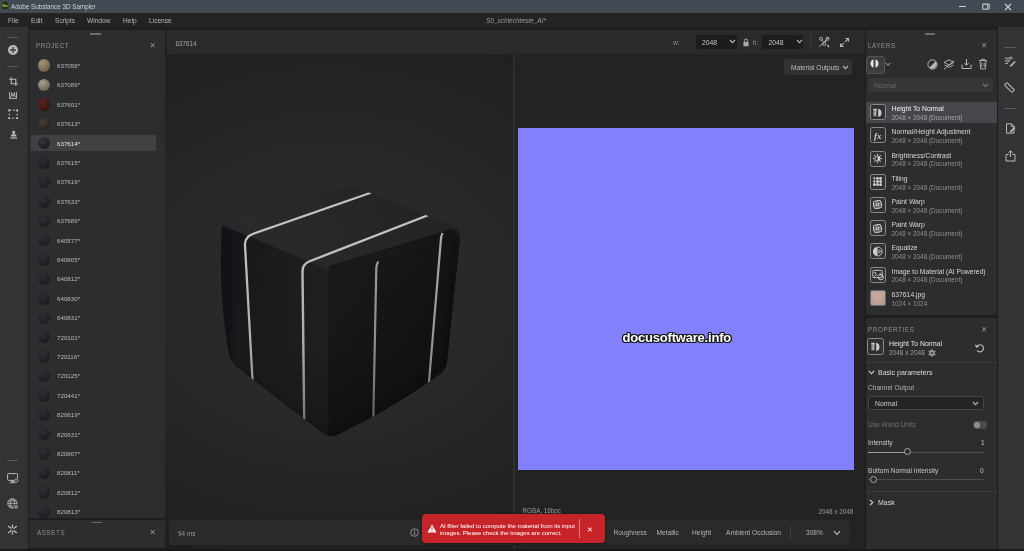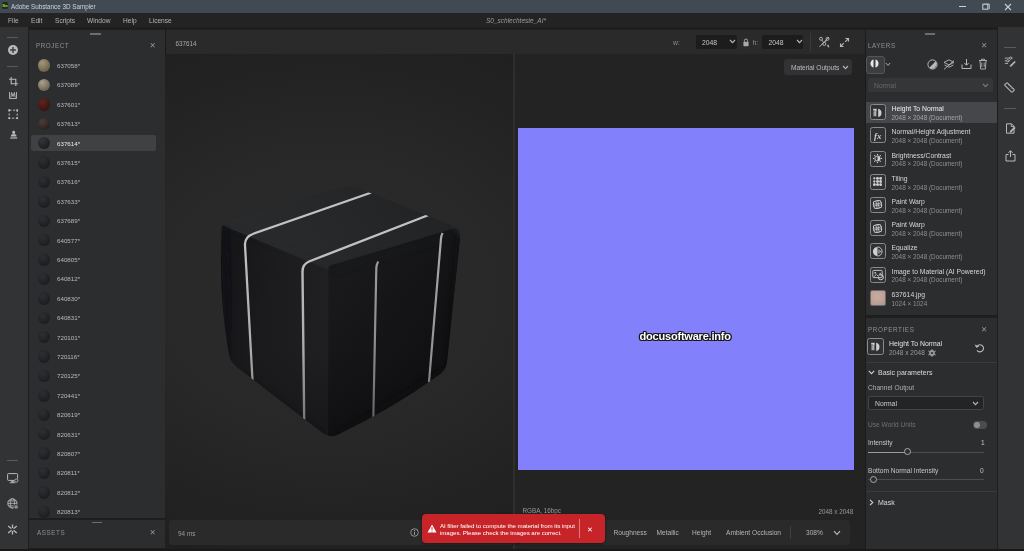--- a/index.html
+++ b/index.html
@@ -238,21 +238,21 @@
 <div class="txt" style="left:178px;top:529.5px;font-size:6.4px;color:#9b9b9b;">94 ms</div>
 <svg class="abs" style="left:409.5px;top:527.5px;" width="9" height="9" viewBox="0 0 9 9">
     <circle cx="4.5" cy="4.5" r="3.8" stroke="#9b9b9b" stroke-width="0.9" fill="none"></circle>
     <rect x="4" y="3.8" width="1" height="3" fill="#9b9b9b"></rect>
     <rect x="4" y="2" width="1" height="1.1" fill="#9b9b9b"></rect>
   </svg>
 
 <div class="abs" style="left:513px;top:54px;width:1.5px;height:495px;background:#2e2e2e;"></div>
 <div class="abs" style="left:515px;top:54px;width:350px;height:495px;background:#232323;"></div>
 <div class="abs" style="left:517.5px;top:127.5px;width:336px;height:342.5px;background:#8280fa;" id="purple"></div>
-<div class="txt" style="left:622.5px;top:330px;font-size:11px;letter-spacing:-0.2px;font-weight:bold;color:#fff;text-shadow:-1px -1px 0 #1a1a1a,1px -1px 0 #1a1a1a,-1px 1px 0 #1a1a1a,1px 1px 0 #1a1a1a,0 -1.2px 0 #1a1a1a,0 1.2px 0 #1a1a1a,-1.2px 0 0 #1a1a1a,1.2px 0 0 #1a1a1a;margin-left:17px;">docusoftware.info</div>
+<div class="txt" style="left:622.5px;top:330px;font-size:13px;letter-spacing:-0.2px;font-weight:bold;color:#fff;text-shadow:-1px -1px 0 #1a1a1a,1px -1px 0 #1a1a1a,-1px 1px 0 #1a1a1a,1px 1px 0 #1a1a1a,0 -1.2px 0 #1a1a1a,0 1.2px 0 #1a1a1a,-1.2px 0 0 #1a1a1a,1.2px 0 0 #1a1a1a;">docusoftware.info</div>
 
 <div class="abs" style="left:784px;top:59px;width:68px;height:16px;background:#323234;border-radius:3px;"></div>
 <div class="txt" style="left:791px;top:63.5px;font-size:6.6px;color:#bcbcbc;">Material Outputs</div>
 <svg class="abs" style="left:842px;top:64.5px;" width="7" height="5" viewBox="0 0 7 5">
     <path d="M1 1 L3.5 3.6 L6 1" stroke="#b8b8b8" stroke-width="1.1" fill="none"></path>
   </svg>
 <div class="txt" style="left:522.5px;top:507px;font-size:6.3px;color:#999;">RGBA, 16bpc</div>
 <div class="txt" style="left:818.5px;top:507.5px;font-size:6.3px;color:#999;">2048 x 2048</div>
 
 <div class="abs" style="left:520px;top:520px;width:330px;height:25px;background:#2a2a2b;border-radius:3px;"></div>

